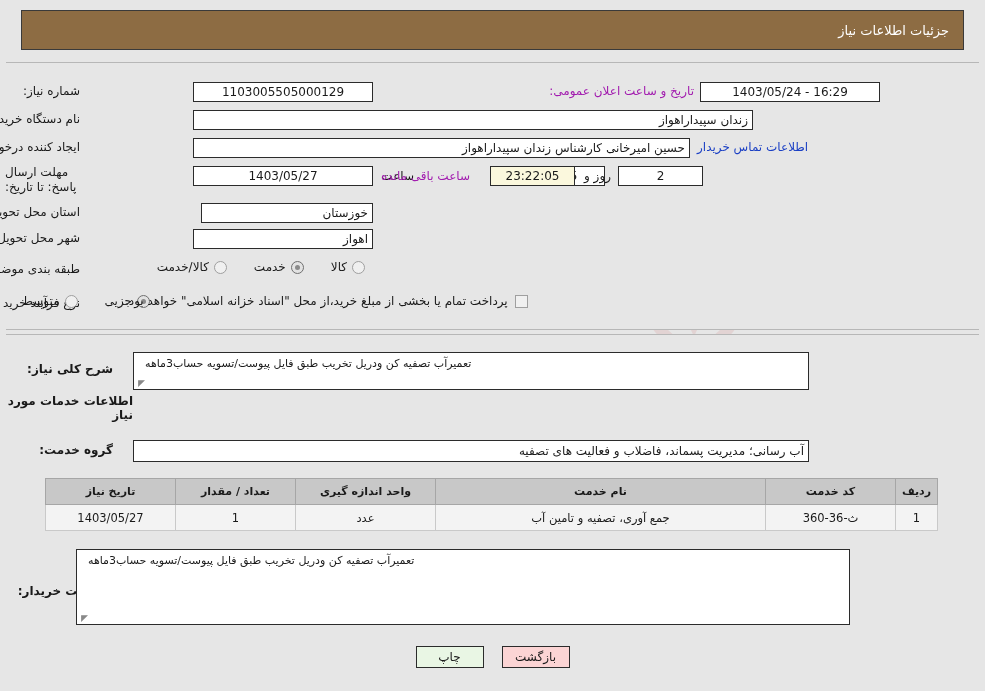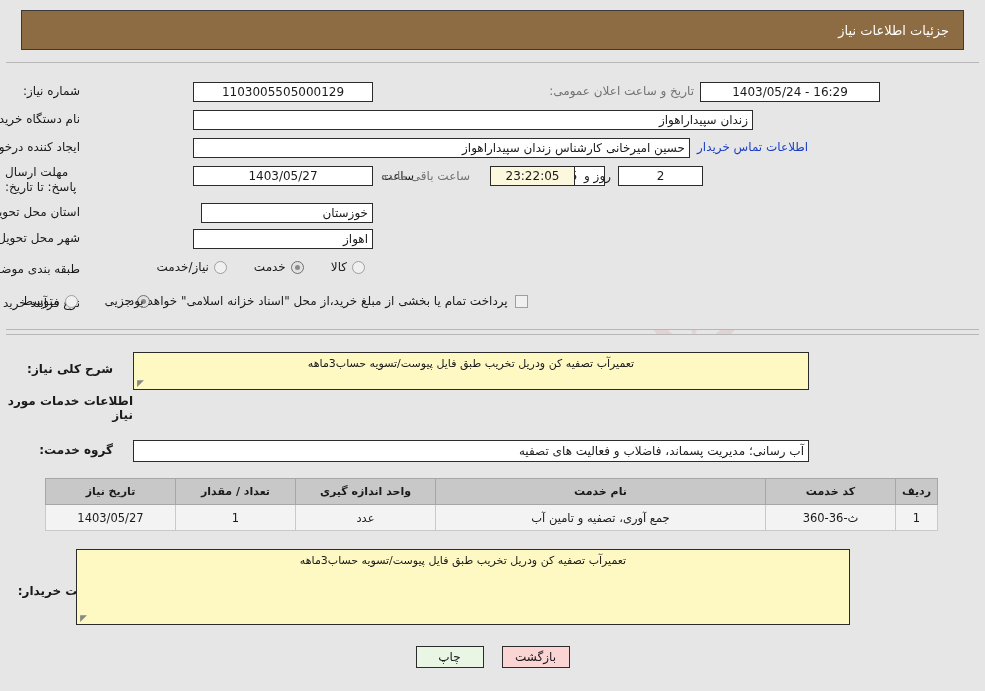--- a/index.html
+++ b/index.html
@@ -81,21 +81,21 @@
     padding: 0 4px;
     text-align: center;
     color: #1a1a1a;
     font-family: "DejaVu Sans", "Liberation Sans", sans-serif;
     overflow: hidden;
   }
   .fld.rt { text-align: right; }
   .fld.cream { background: #fbf8dd; }
 
   .linklike { color: #1a3fc4; font-size: 12px; cursor: pointer; }
-  .bluelbl  { color: #737373; font-size: 12px; }
+  .bluelbl  { color: #a21caf; font-size: 12px; }
 
   
   .radio {
     display: inline-block;
     width: 13px; height: 13px;
     border-radius: 50%;
     border: 1px solid #9f9f9f;
     background: #f0f0f0;
     vertical-align: middle;
     position: relative;
@@ -115,28 +115,28 @@
     border:1px solid #9f9f9f; background:#f0f0f0; vertical-align: middle;
     flex:0 0 auto;
   }
 
   
   .sect-title { position:absolute; font-size:12px; font-weight:bold; color:#1a1a1a; }
 
   
   .ta {
     position:absolute;
-    background:#fef9c3;
+    background:#ffffff;
     border:1px solid #2b2b2b;
     font-size:11px;
     color:#1a1a1a;
-    padding:3px 5px;
+    padding:3px 11px;
     overflow:hidden;
     line-height:1.5;
-    text-align:center;
+    text-align:left;
   }
   .ta .grip {
     position:absolute; left:2px; bottom:1px;
     width:9px; height:9px; color:#888; font-size:9px; line-height:9px;
     transform: scaleX(-1);
   }
 
   
   .tbl-wrap { position:absolute; left:45px; top:478px; width:893px; z-index:2; }
   table.grid { border-collapse: collapse; width:100%; table-layout: fixed; }
@@ -238,21 +238,21 @@
       <div class="radio-item">
         <span class="radio"></span>
         <span>کالا</span>
       </div>
       <div class="radio-item">
         <span class="radio on"></span>
         <span>خدمت</span>
       </div>
       <div class="radio-item">
         <span class="radio"></span>
-        <span>نیاز/خدمت</span>
+        <span>کالا/خدمت</span>
       </div>
     </div>
 
   <div class="row" style="top:296px; right:905px; z-index:4;">
     <div class="lbl">نوع فرآیند خرید :</div>
   </div>
   <div class="radio-group" id="process-radios" style="position:absolute; top:294px; right:835px; z-index:4;">
       <div class="radio-item">
         <span class="radio on"></span>
         <span>جزیی</span>

